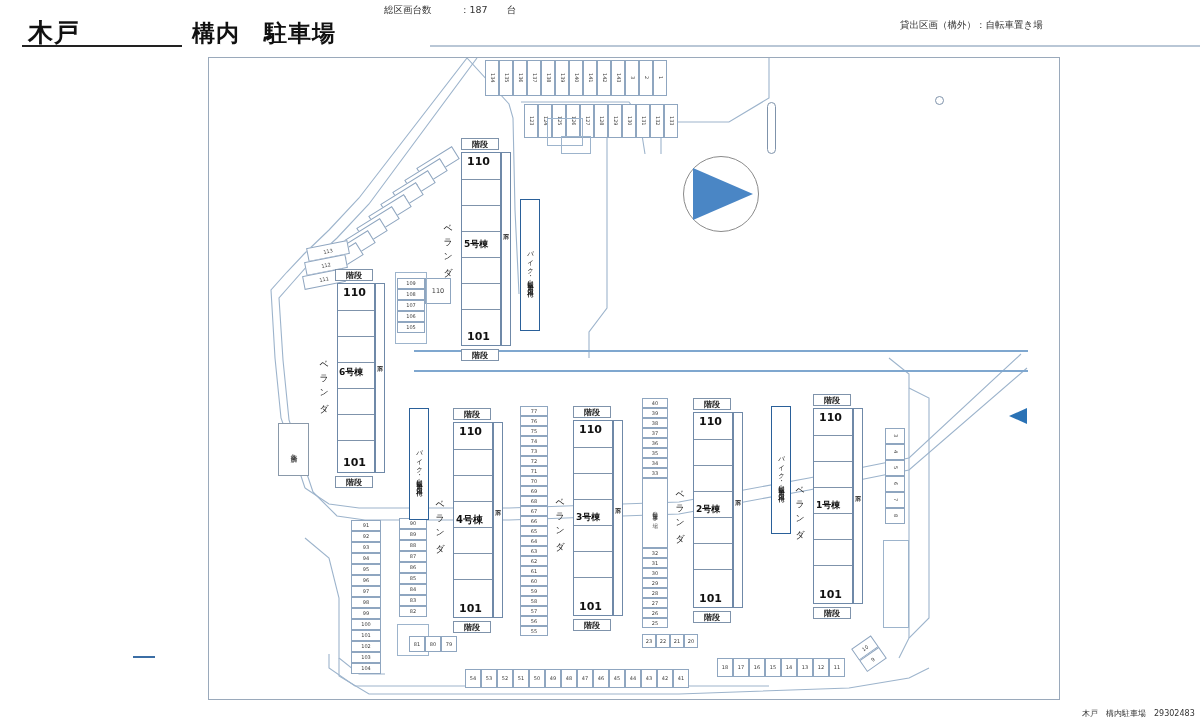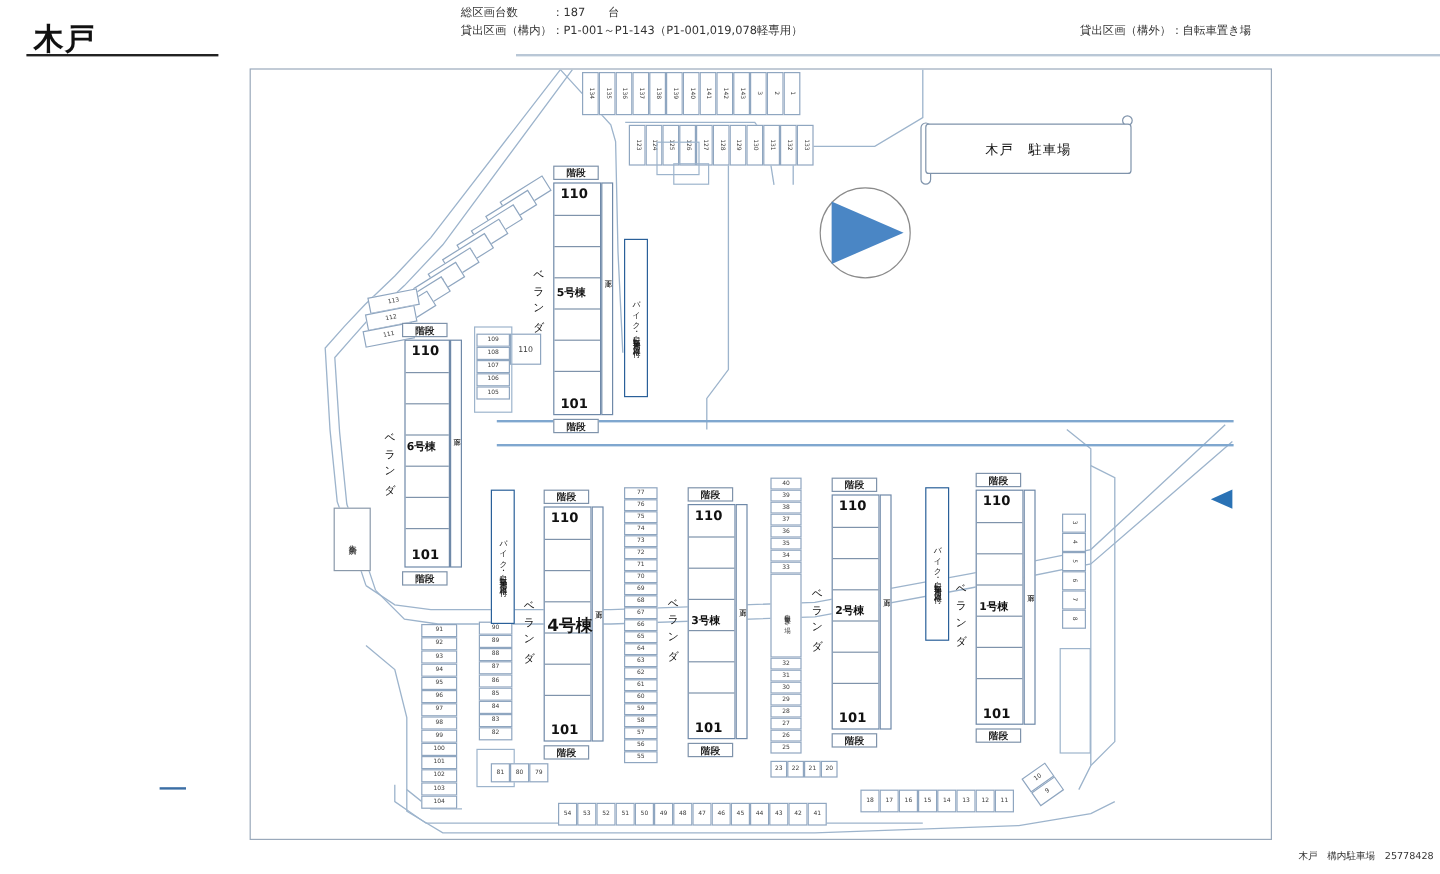--- a/index.html
+++ b/index.html
@@ -123,22 +123,22 @@
   }
   #left-dash { position:absolute; left:133px; top:656px; width:22px; height:2px; background:#3b6ea5; }
 </style>
 </head>
 <body>
 
 <div id="page">
 
   <div id="header">
     <div id="title-main">木戸</div>
+    <div id="title-sub">構内　駐車場</div>
     <div class="hdr-line" id="hdr-total">総区画台数　　　：187　　台</div>
-    <div class="hdr-line" id="hdr-inner">貸出区画（構内）：P1-001～P1-143（P1-001,019,078軽専用）</div>
     <div class="hdr-line" id="hdr-outer">貸出区画（構外）：自転車置き場</div>
     <div id="hdr-rule-left"></div>
     <div id="hdr-rule-right"></div>
   </div>
 
   <div id="map">
 
     <svg width="852" height="643" style="position:absolute;left:0;top:0;">
       <g fill="none" stroke="#9db4cc" stroke-width="1.1">
 
@@ -162,21 +162,20 @@
         <path d="M 680 300 L 700 316 L 700 580"></path>
       </g>
     </svg>
 
     <div id="arrow-left-line1"></div>
     <div id="arrow-left-line2"></div>
     <div id="arrow-left-tri"></div>
 
     <div id="banner-curl-l"></div>
     <div id="banner-curl-r"></div>
-    <div id="banner">木戸　駐車場</div>
 
     <div id="compass"></div>
     <div id="compass-tri"></div>
 
     <div id="shukaijo">集会所</div>
 
     <div>
       <div class="box slot slot-v" style="left:276px;top:2px;width:14px;height:36px;">134</div>
       <div class="box slot slot-v" style="left:290px;top:2px;width:14px;height:36px;">135</div>
       <div class="box slot slot-v" style="left:304px;top:2px;width:14px;height:36px;">136</div>
@@ -412,21 +411,21 @@
         <div class="bld-row" style="top:26px;"></div>
           <div class="bld-row" style="top:52px;"></div>
         <div class="bld-row" style="top:78px;"></div>
           <div class="bld-row" style="top:104px;"></div>
         <div class="bld-row" style="top:130px;"></div>
           <div class="bld-row" style="top:156px;"></div>
       </div>
       <div class="bld" style="left:284px;top:364px;width:10px;height:196px;"></div>
       <div class="bld-label" style="left:250px;top:367px;font-size:11px;">110</div>
       <div class="bld-label" style="left:250px;top:544px;font-size:11px;">101</div>
-      <div class="bld-label" style="left:247px;top:455px;font-size:14px;">4号棟</div>
+      <div class="bld-label" style="left:247px;top:455px;font-size:10px;">4号棟</div>
       <div class="veranda" style="left:224px;top:436px;">ベランダ</div>
       <div class="rouka" style="left:284px;top:446px;">廊下</div>
       <div class="kaidan" style="left:244px;top:563px;width:38px;height:12px;">階段</div>
     </div>
 
     <div class="bike-box" style="left:200px;top:350px;width:20px;height:112px;">バイク・自転車兼用（屋根付）</div>
 
     <div>
       <div class="kaidan" style="left:364px;top:348px;width:38px;height:12px;">階段</div>
       <div class="bld" style="left:364px;top:362px;width:40px;height:196px;">
@@ -486,15 +485,15 @@
       <div class="kaidan" style="left:604px;top:549px;width:38px;height:12px;">階段</div>
     </div>
 
     <div class="box" style="left:338px;top:60px;width:36px;height:28px;background:transparent;border-color:#9db4cc;"></div>
     <div class="box" style="left:352px;top:78px;width:30px;height:18px;background:transparent;border-color:#9db4cc;"></div>
 
   </div>
 
   <div id="left-dash"></div>
 
-  <div id="footer">木戸　構内駐車場　25778428</div>
+  <div id="footer">木戸　構内駐車場　29302483</div>
 
 </div>
 
 </body></html>

